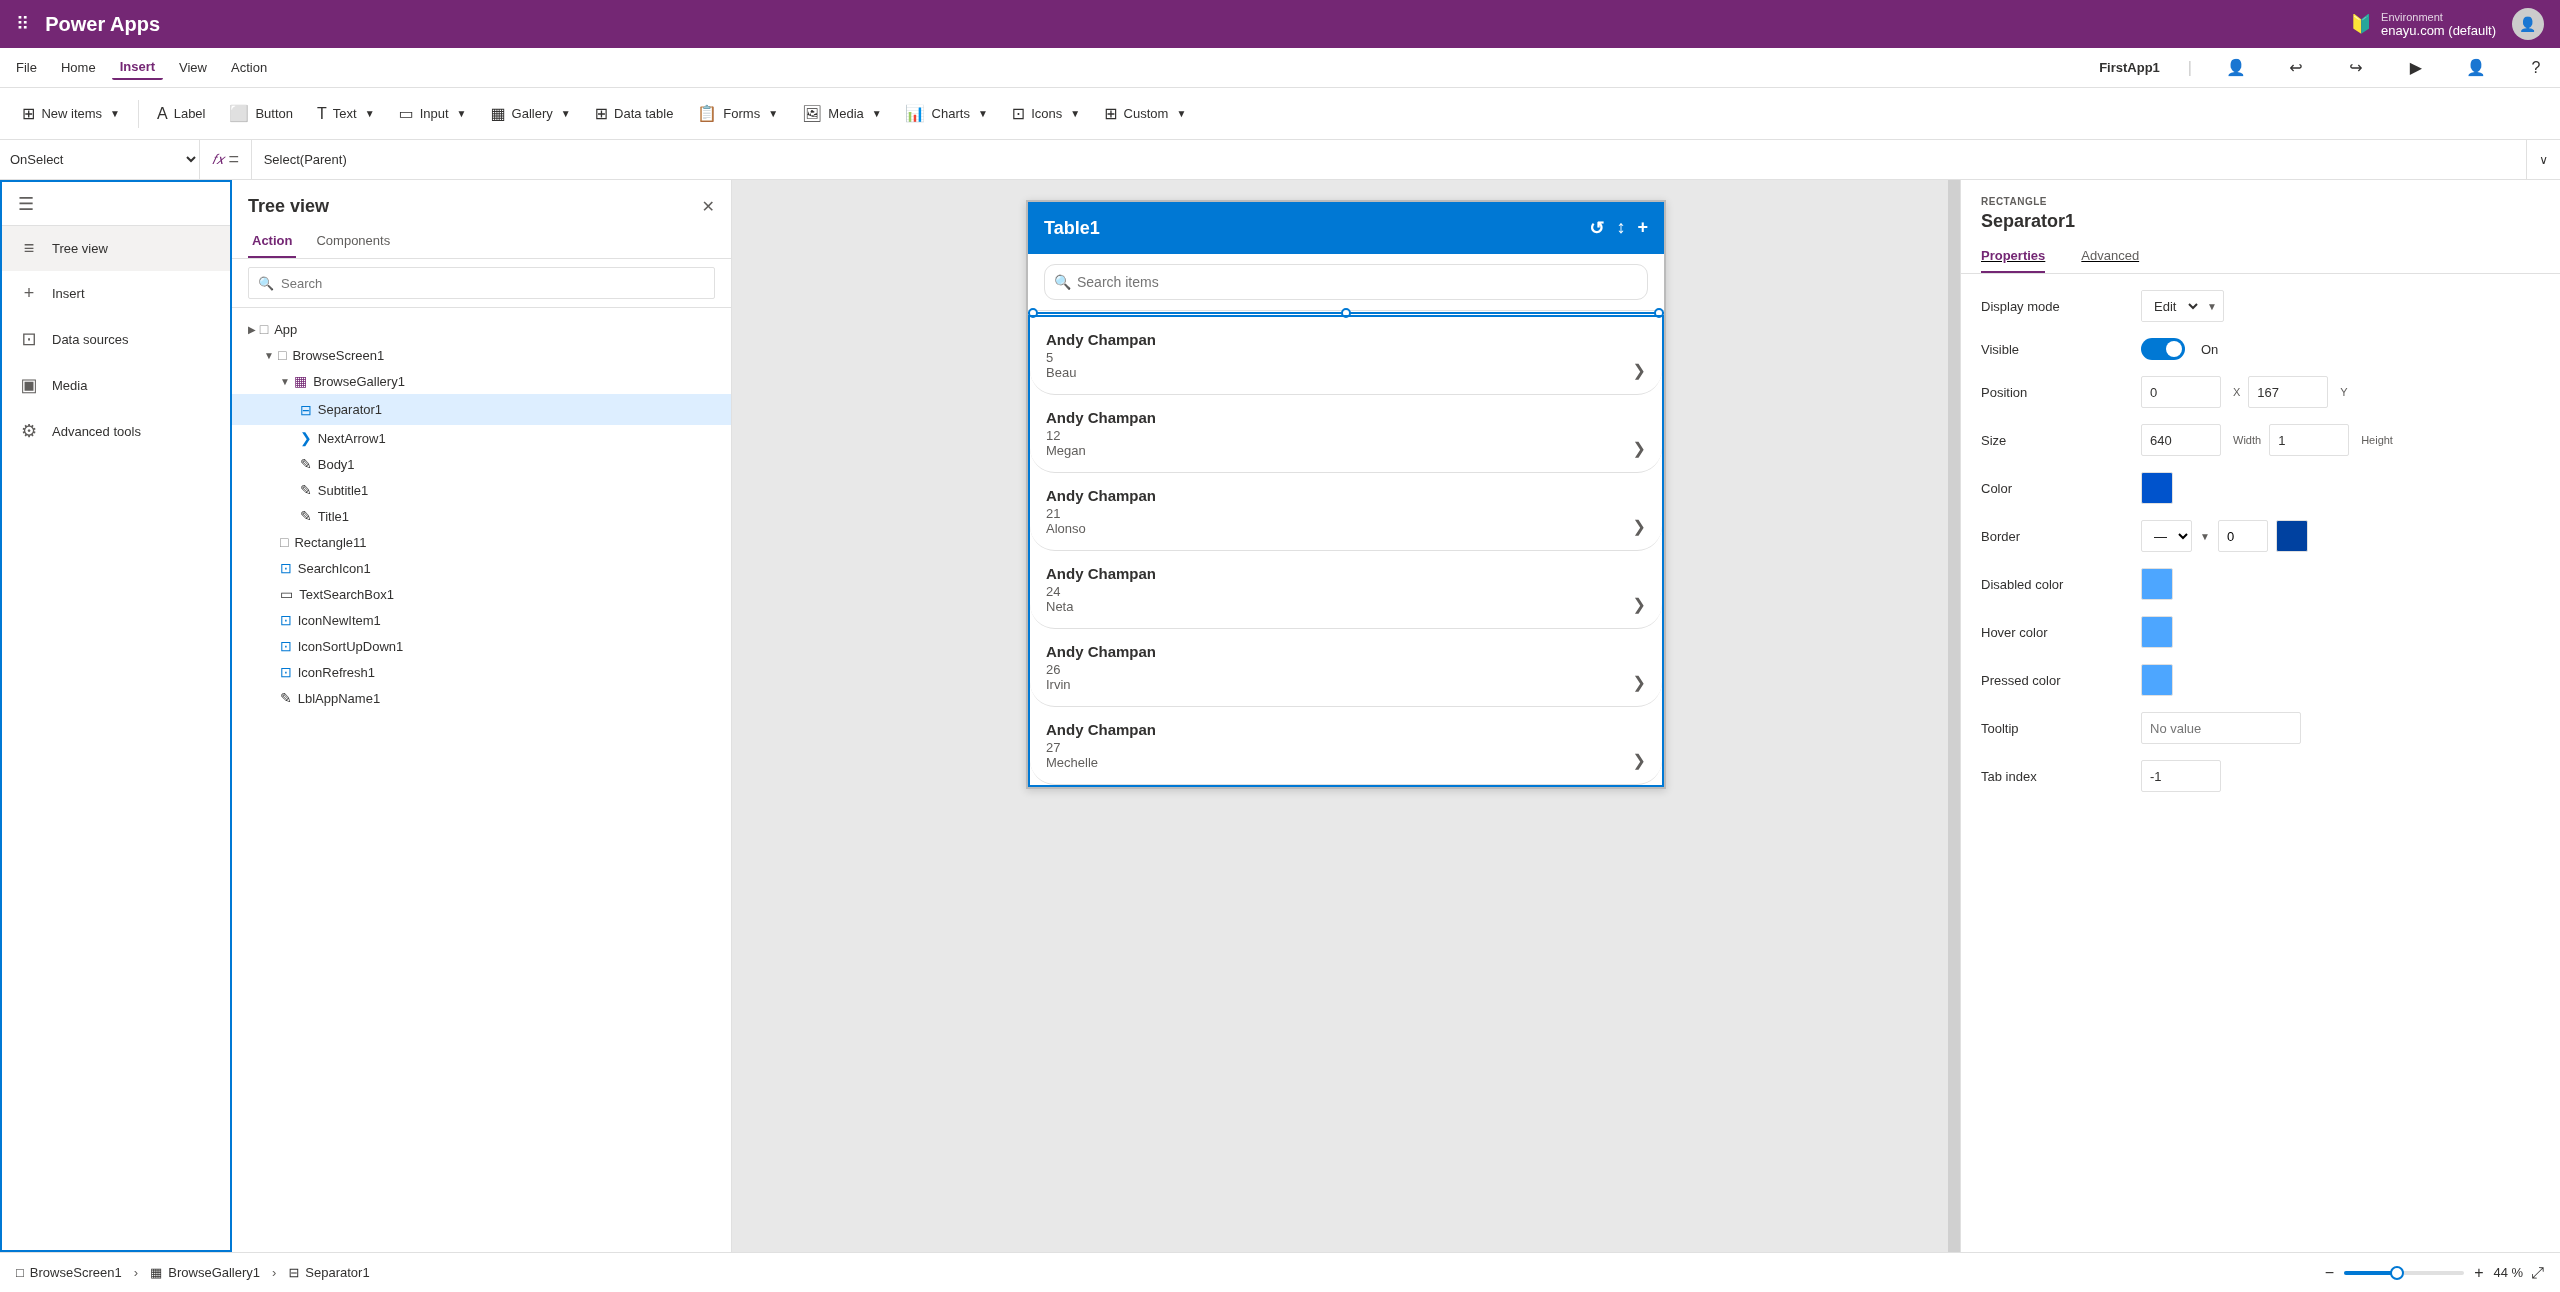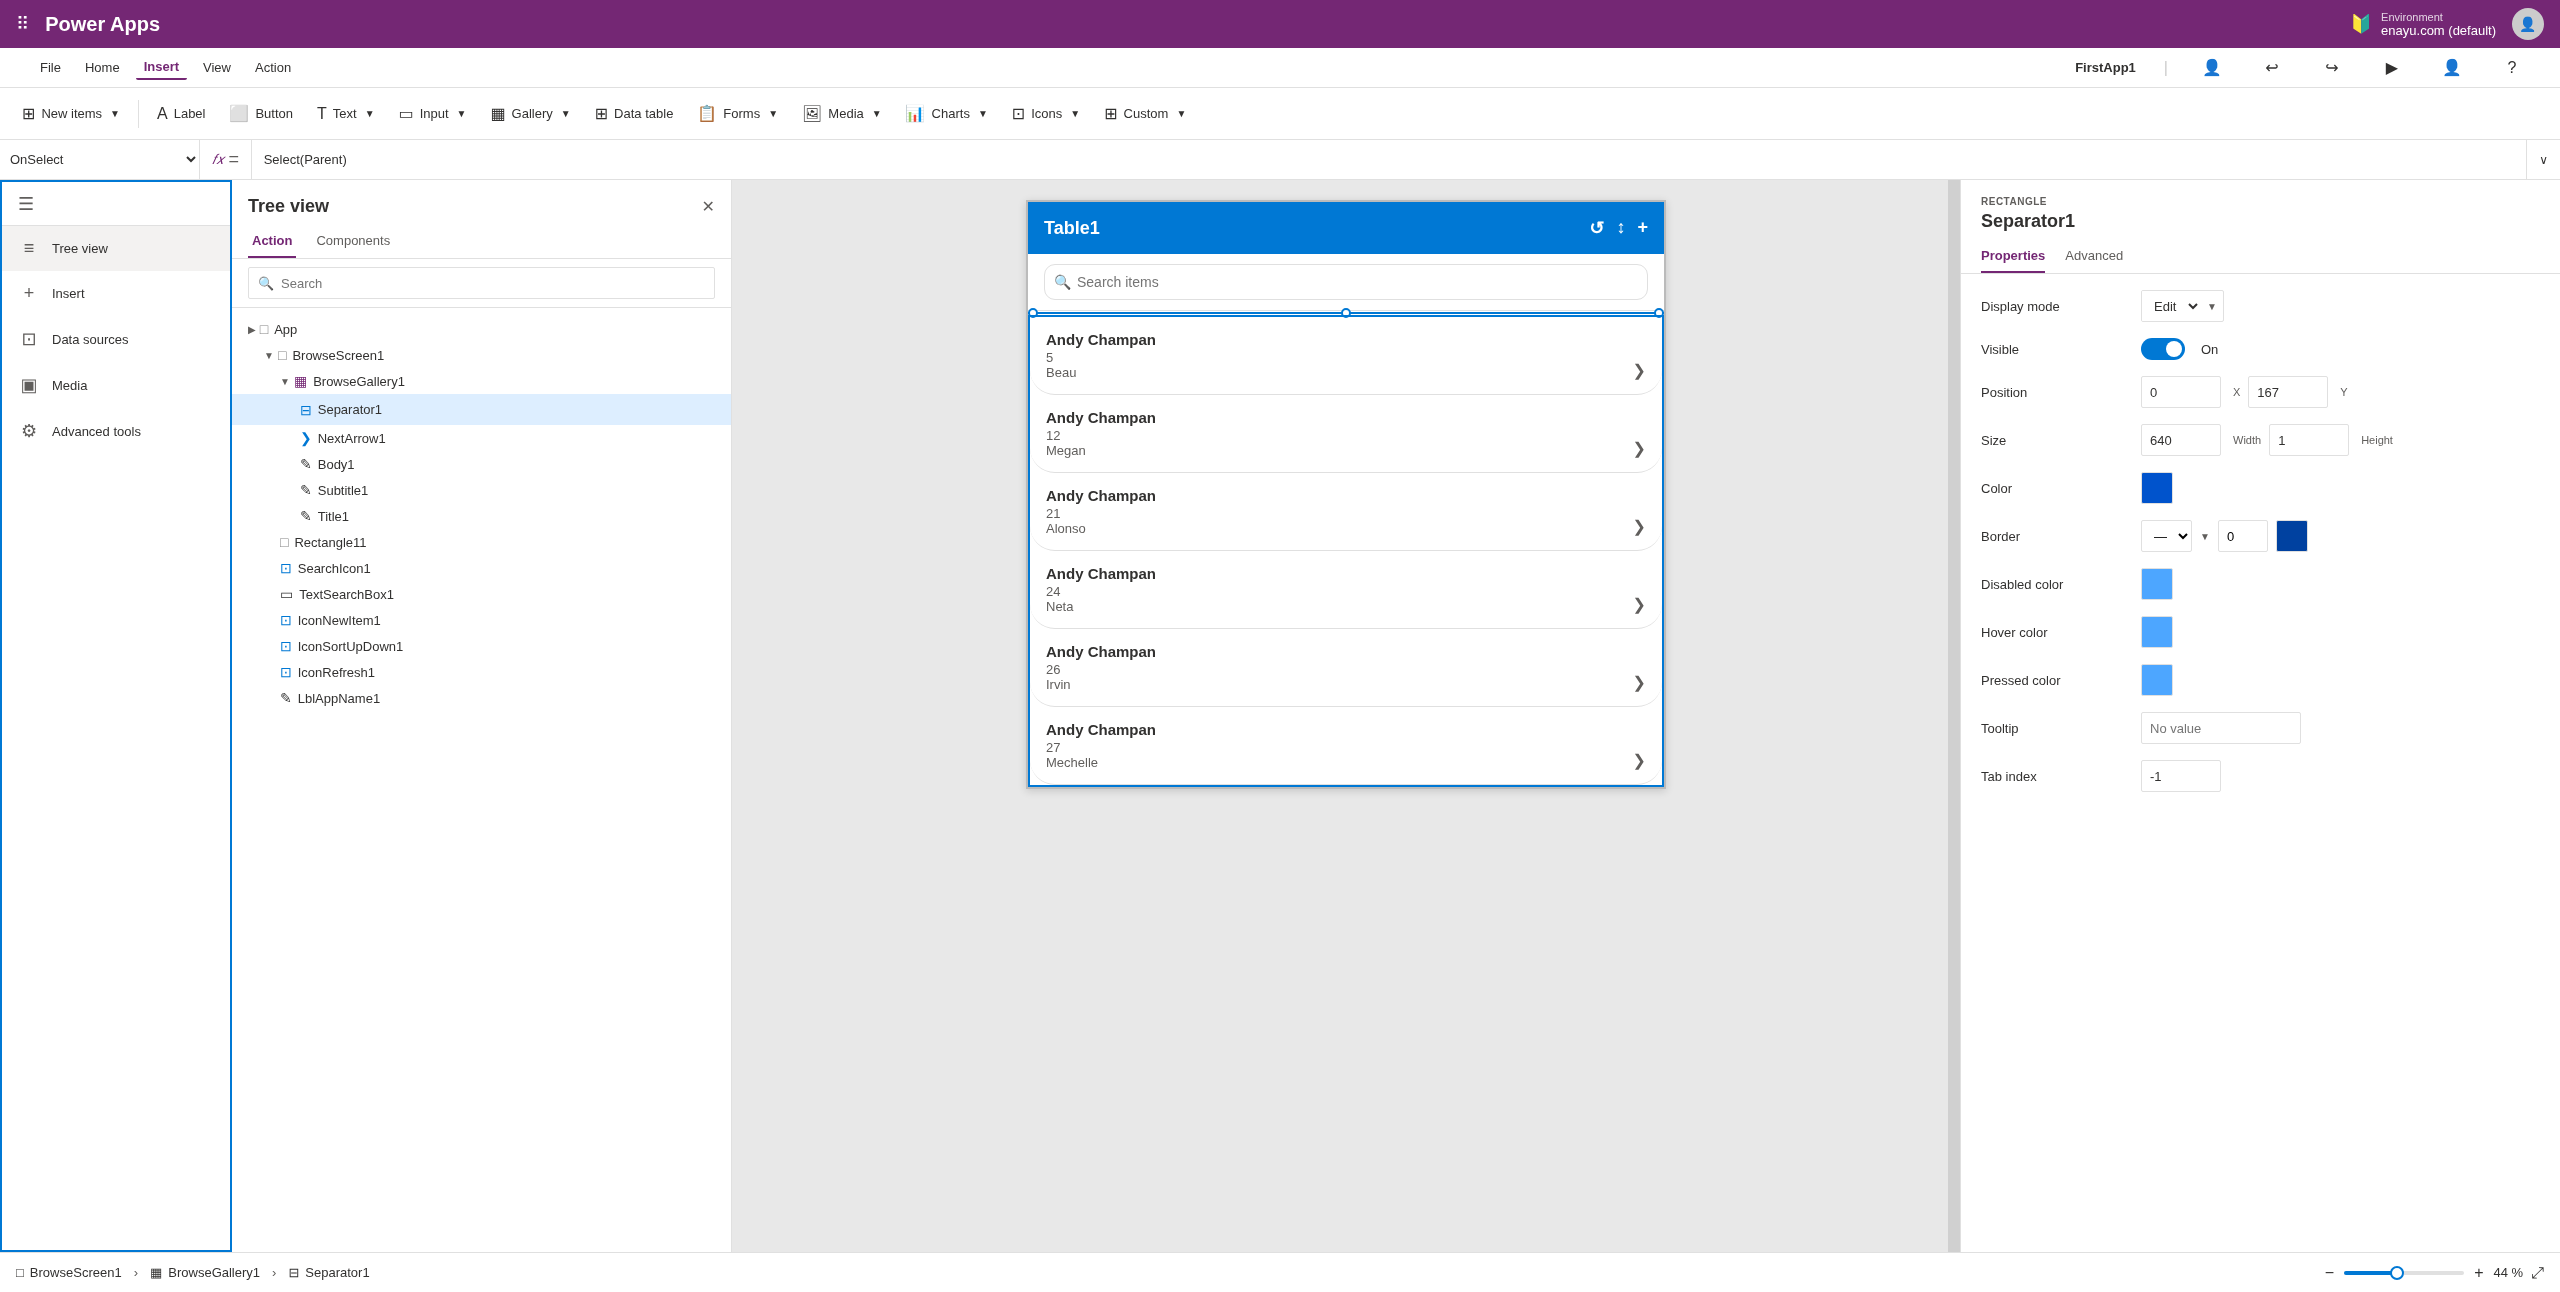--- a/index.html
+++ b/index.html
@@ -22,21 +22,21 @@
     .title-bar .env-name { font-size: 13px; font-weight: 500; }
     .title-bar .avatar { width: 32px; height: 32px; border-radius: 50%; background: #ccc; overflow: hidden; display: flex; align-items: center; justify-content: center; font-size: 14px; color: #444; }
 
     
     .menu-bar {
       height: 40px;
       background: white;
       border-bottom: 1px solid #e0e0e0;
       display: flex;
       align-items: center;
-      padding: 0 32px;
+      padding: 0 8px;
       gap: 8px;
     }
     .menu-bar .menu-item { font-size: 13px; color: #323130; padding: 4px 8px; cursor: pointer; border-radius: 2px; }
     .menu-bar .menu-item.active { font-weight: 600; color: #742774; border-bottom: 2px solid #742774; }
     .menu-bar .right { margin-left: auto; display: flex; align-items: center; gap: 28px; }
     .menu-bar .app-title { font-size: 13px; font-weight: 600; color: #323130; }
     .icon-btn { width: 32px; height: 32px; display: flex; align-items: center; justify-content: center; cursor: pointer; border-radius: 2px; font-size: 16px; color: #323130; }
 
     
     .toolbar {
@@ -328,21 +328,22 @@
     .right-panel-header .component-name {
       font-size: 18px;
       font-weight: 600;
       color: #323130;
       margin-top: 4px;
     }
     .right-panel-tabs {
       display: flex;
       border-bottom: 1px solid #e0e0e0;
       padding: 0 20px;
-      gap: 20px;
+      gap: 36px;
+      text-decoration: underline;
     }
     .right-panel-tab {
       padding: 8px 0;
       font-size: 13px;
       cursor: pointer;
       color: #605e5c;
       border-bottom: 2px solid transparent;
     }
     .right-panel-tab.active { color: #742774; border-bottom: 2px solid #742774; font-weight: 600; }
 

